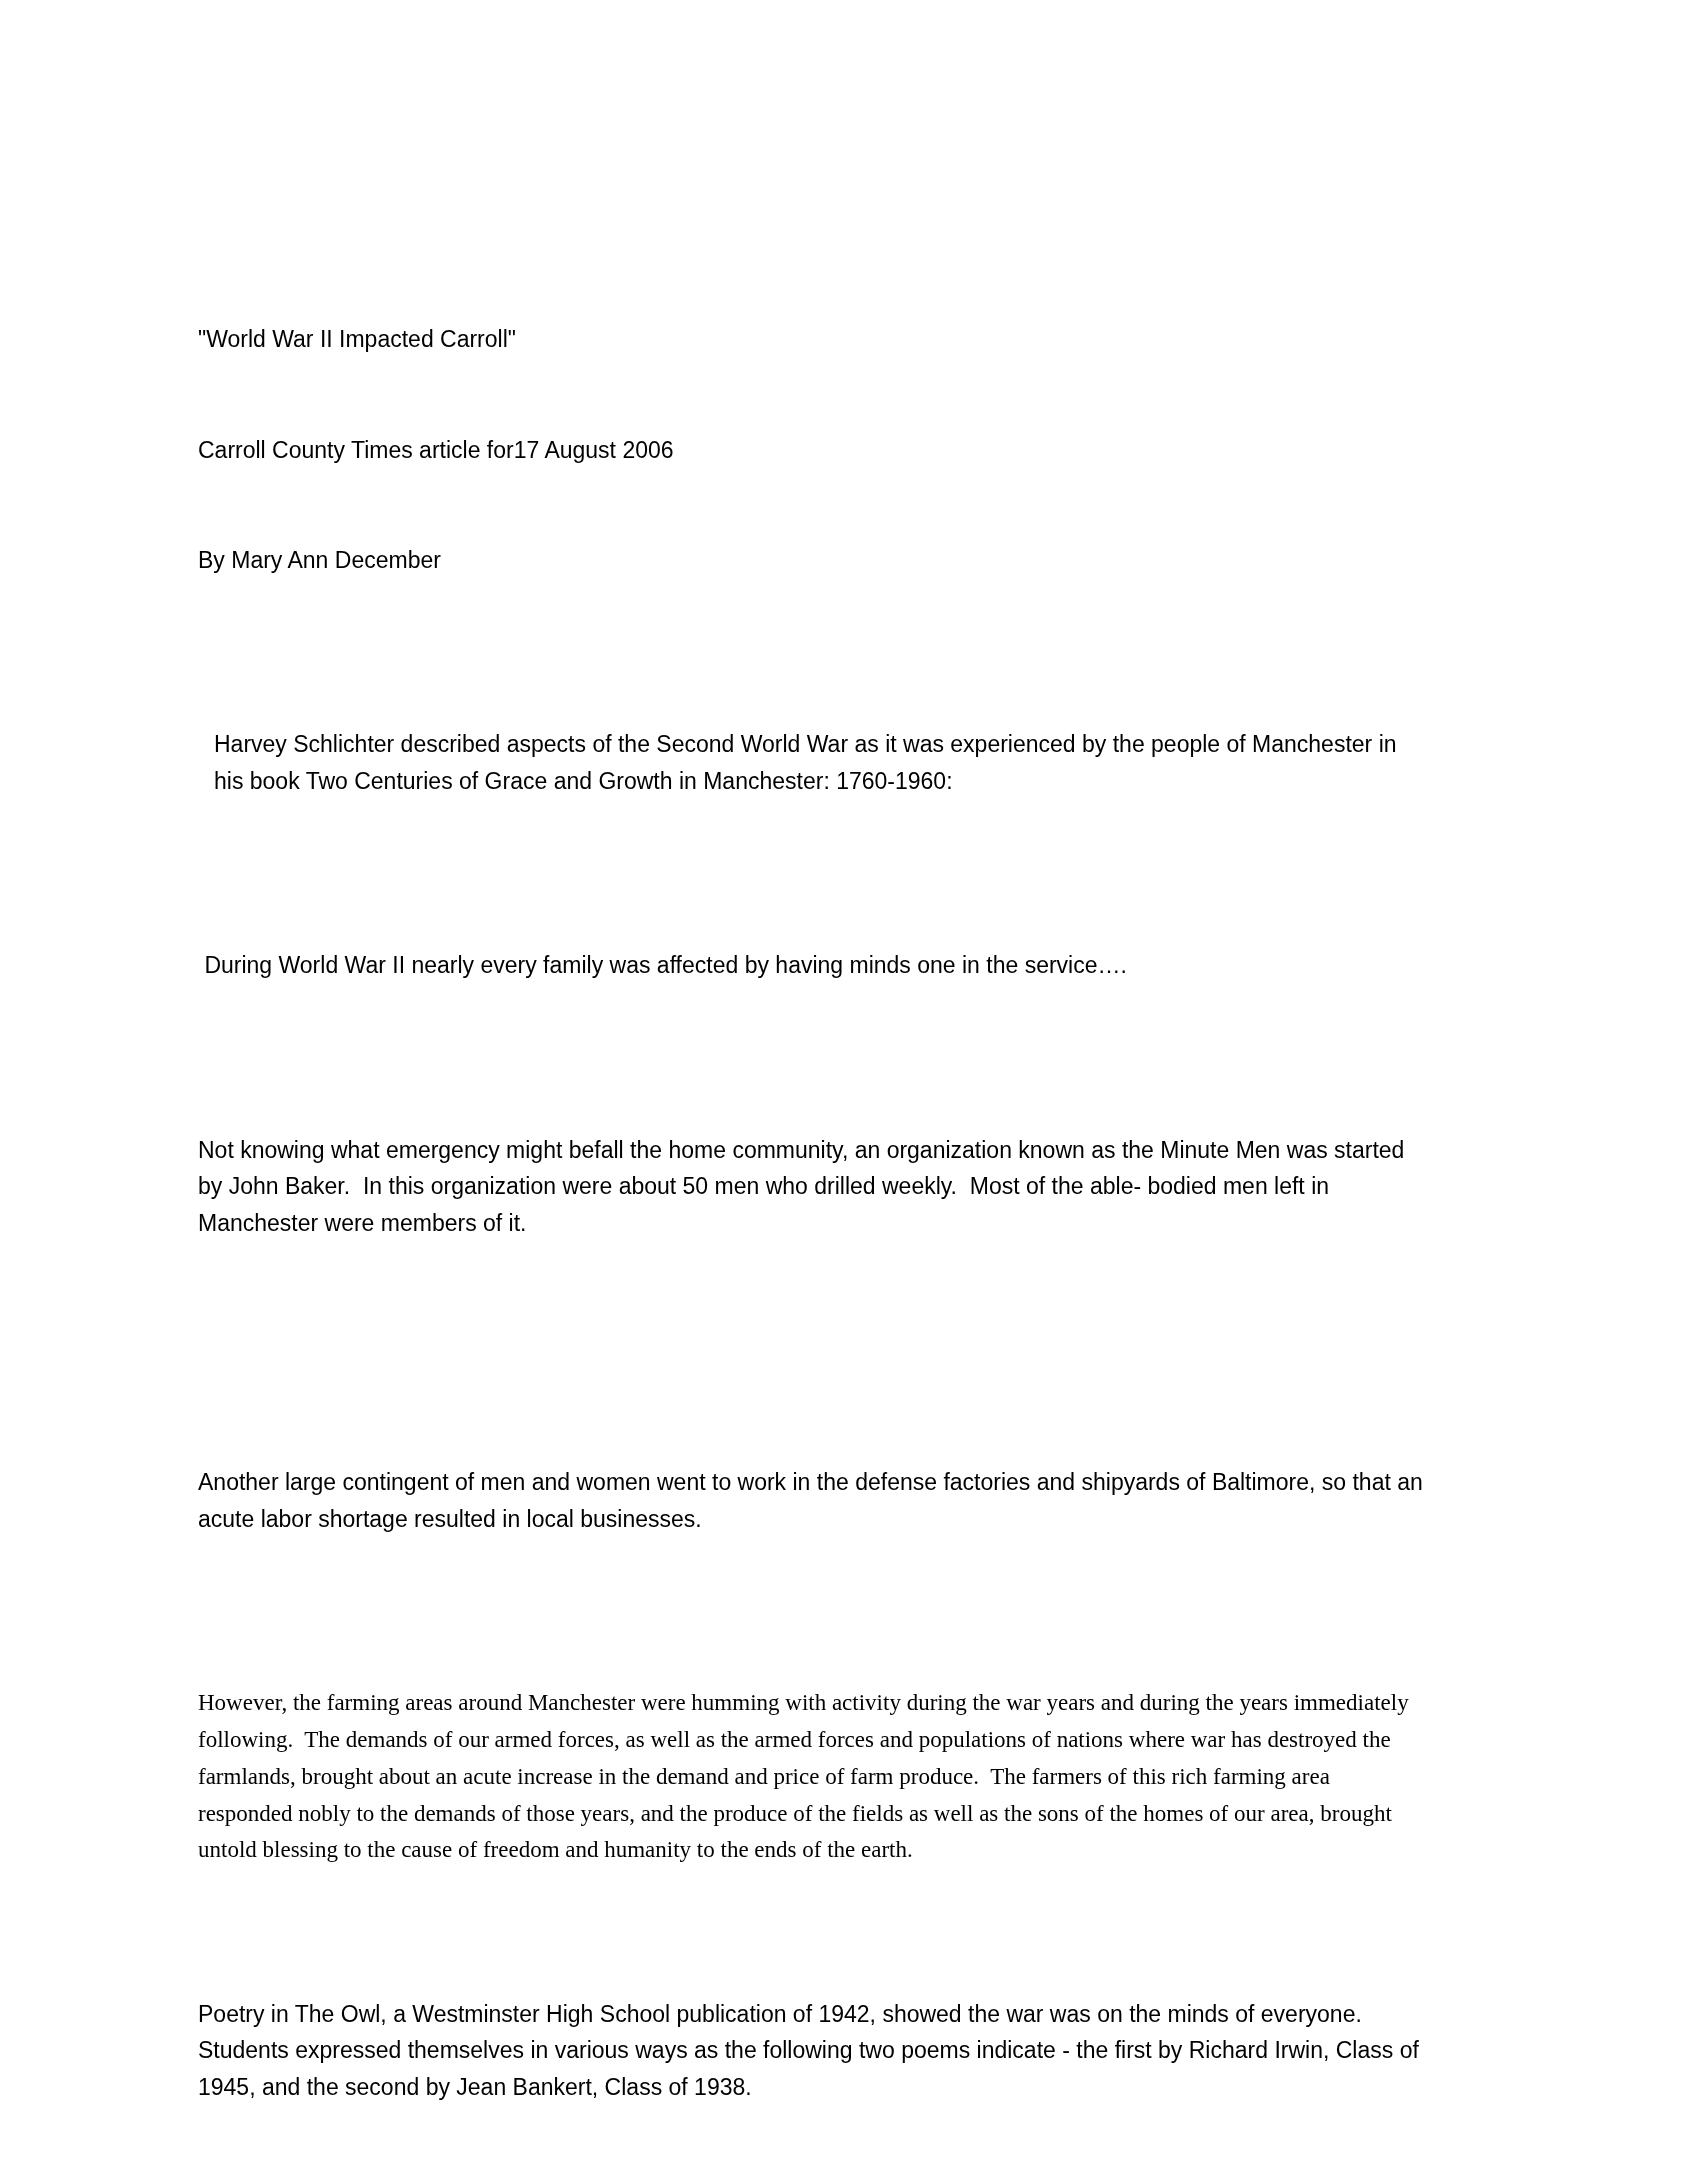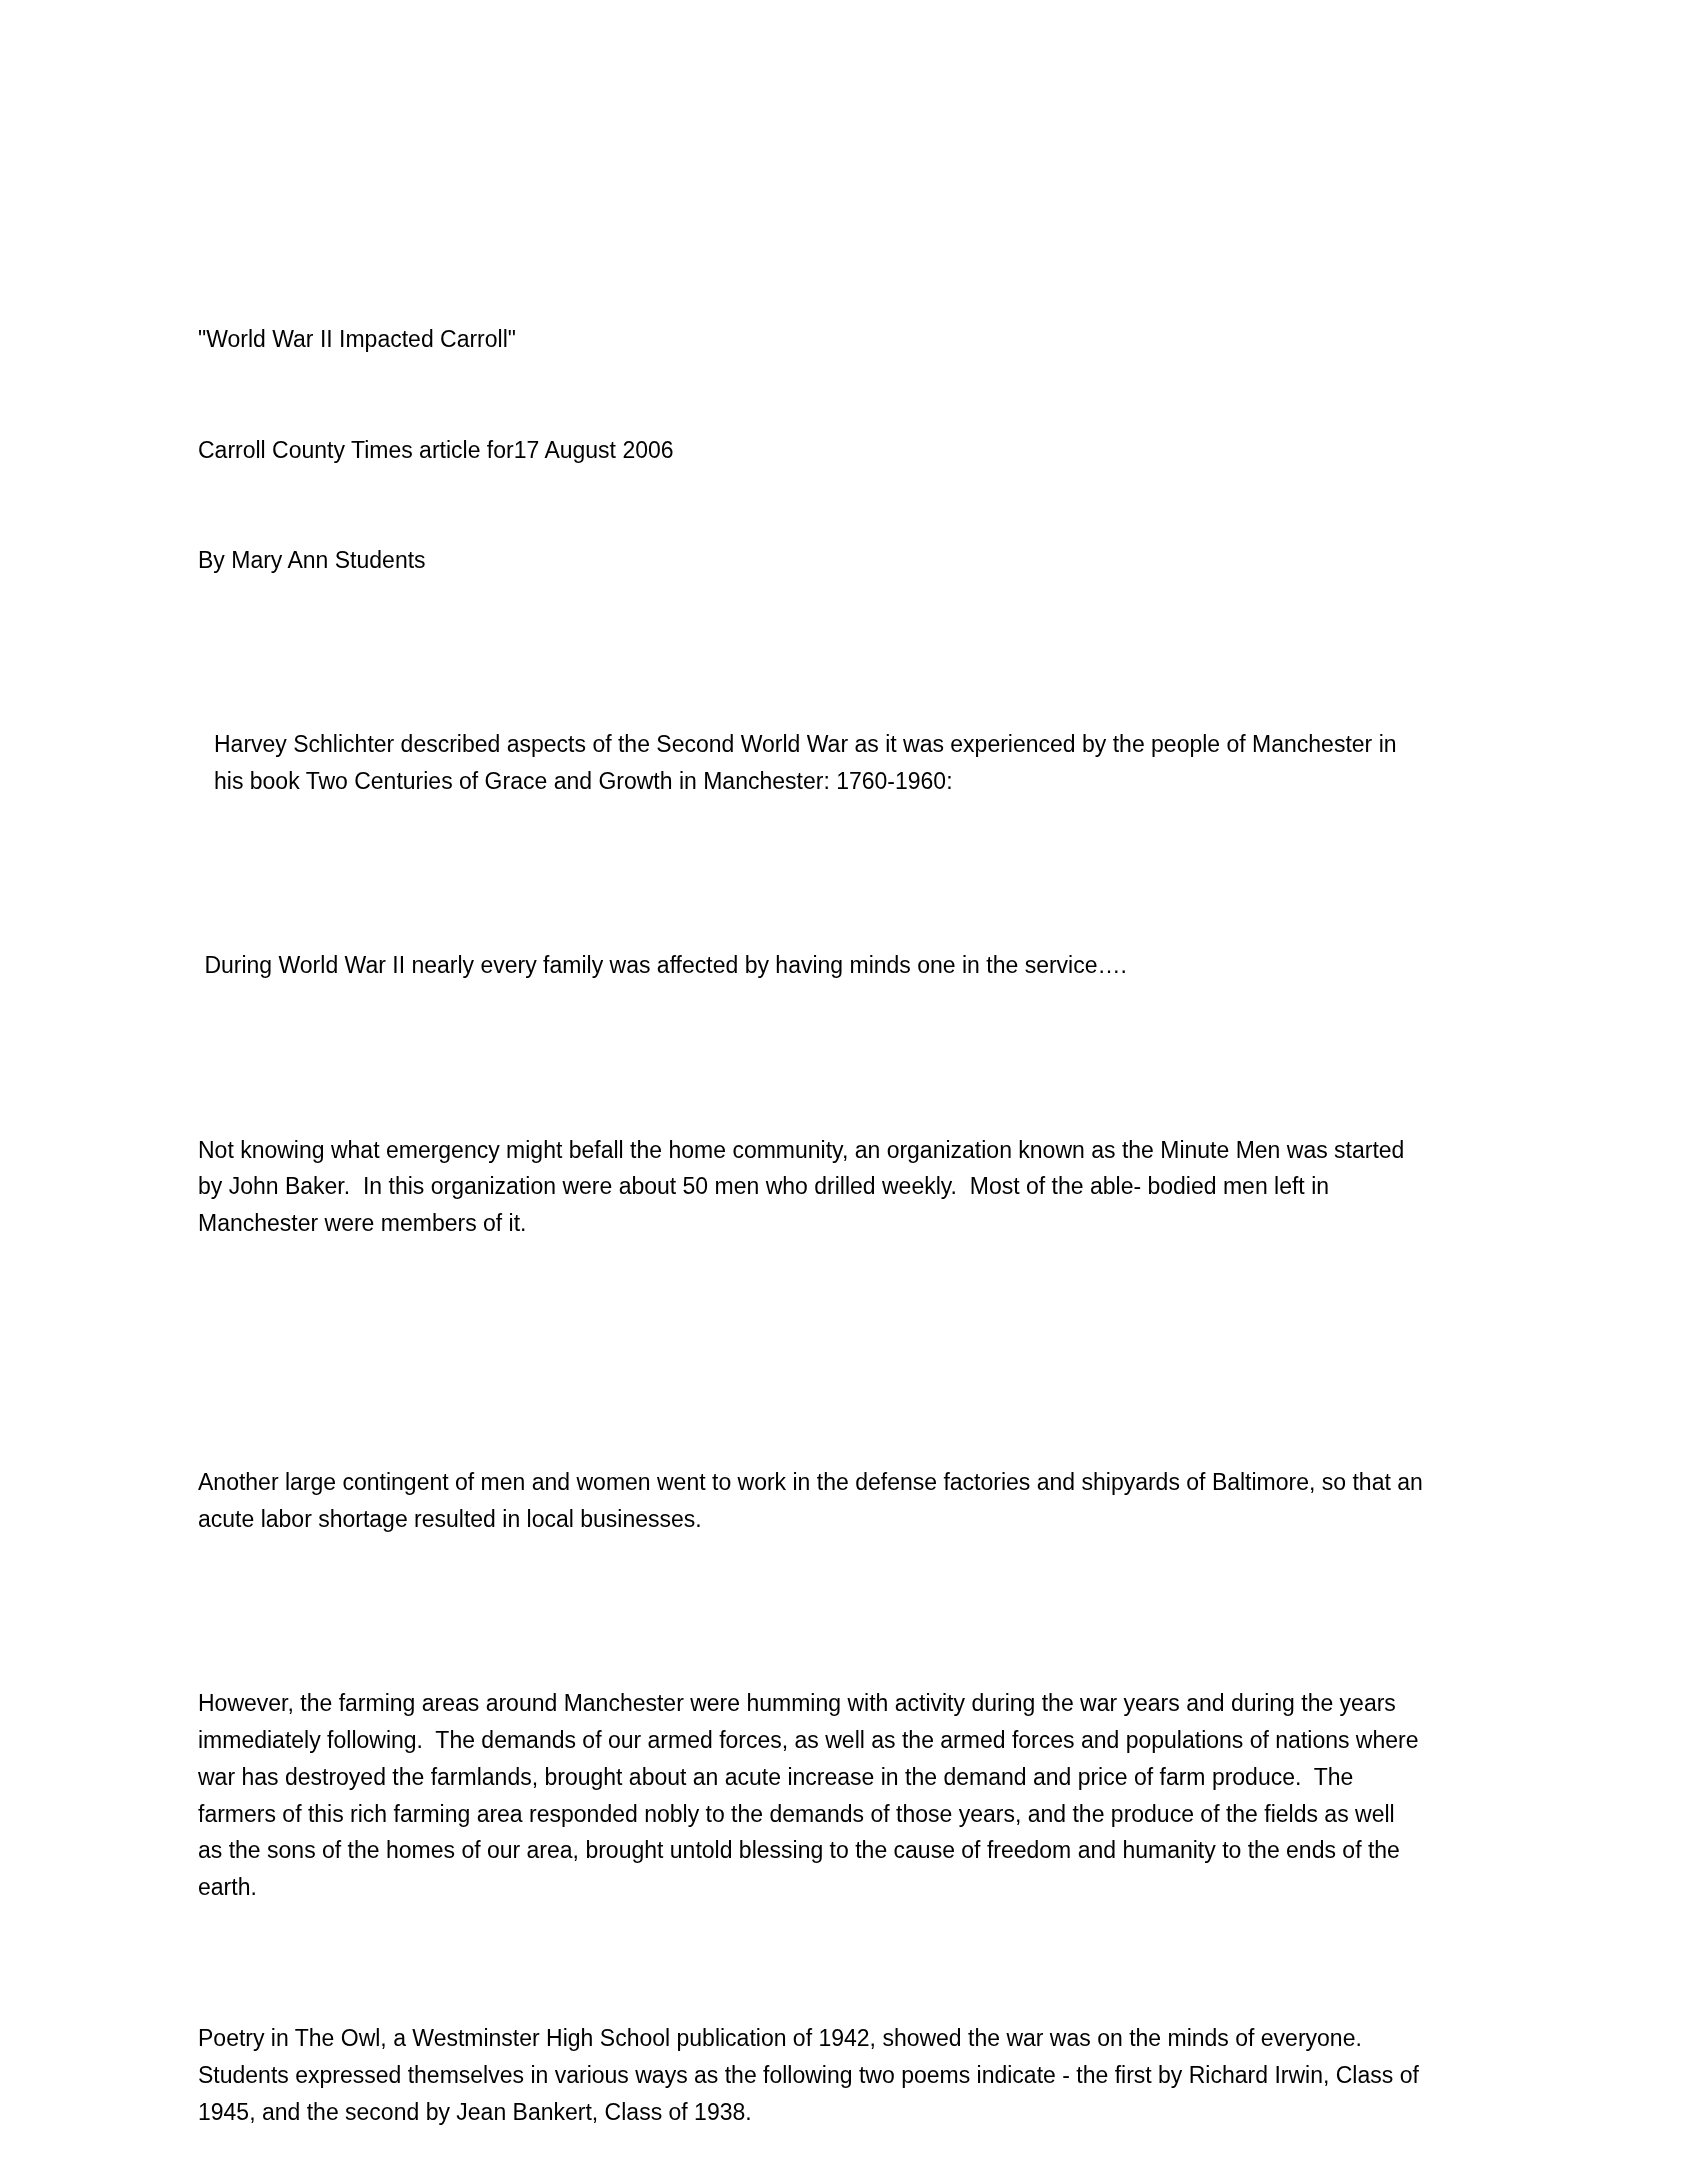--- a/index.html
+++ b/index.html
@@ -38,32 +38,33 @@
     margin: 0 0 37px 0;
   }
   .para.first {
     margin-top: 37px;
     margin-left: 16px;
   }
   .para.big-gap {
     margin-bottom: 112px;
   }
   .para.no-gap {
-    margin-bottom: 4px;
+    margin-bottom: 16px;
+    font-family: Liberation Serif, serif;
   }
 </style>
 </head>
 <body>
 
 <div class="page">
   <div class="content">
 
     <p class="header-line">"World War II Impacted Carroll"</p>
     <p class="header-line">Carroll County Times article for17 August 2006</p>
-    <p class="header-line">By Mary Ann Students</p>
+    <p class="header-line">By Mary Ann December</p>
 
     <p class="para first">Harvey Schlichter described aspects of the Second World War as it was experienced by the people of Manchester in his book Two Centuries of Grace and Growth in Manchester: 1760-1960:</p>
 
     <p class="para"> During World War II nearly every family was affected by having minds one in the service….</p>
 
     <p class="para big-gap">Not knowing what emergency might befall the home community, an organization known as the Minute Men was started by John Baker.  In this organization were about 50 men who drilled weekly.  Most of the able- bodied men left in Manchester were members of it.</p>
 
     <p class="para">Another large contingent of men and women went to work in the defense factories and shipyards of Baltimore, so that an acute labor shortage resulted in local businesses.</p>
 
     <p class="para no-gap">However, the farming areas around Manchester were humming with activity during the war years and during the years immediately following.  The demands of our armed forces, as well as the armed forces and populations of nations where war has destroyed the farmlands, brought about an acute increase in the demand and price of farm produce.  The farmers of this rich farming area responded nobly to the demands of those years, and the produce of the fields as well as the sons of the homes of our area, brought untold blessing to the cause of freedom and humanity to the ends of the earth.</p>

